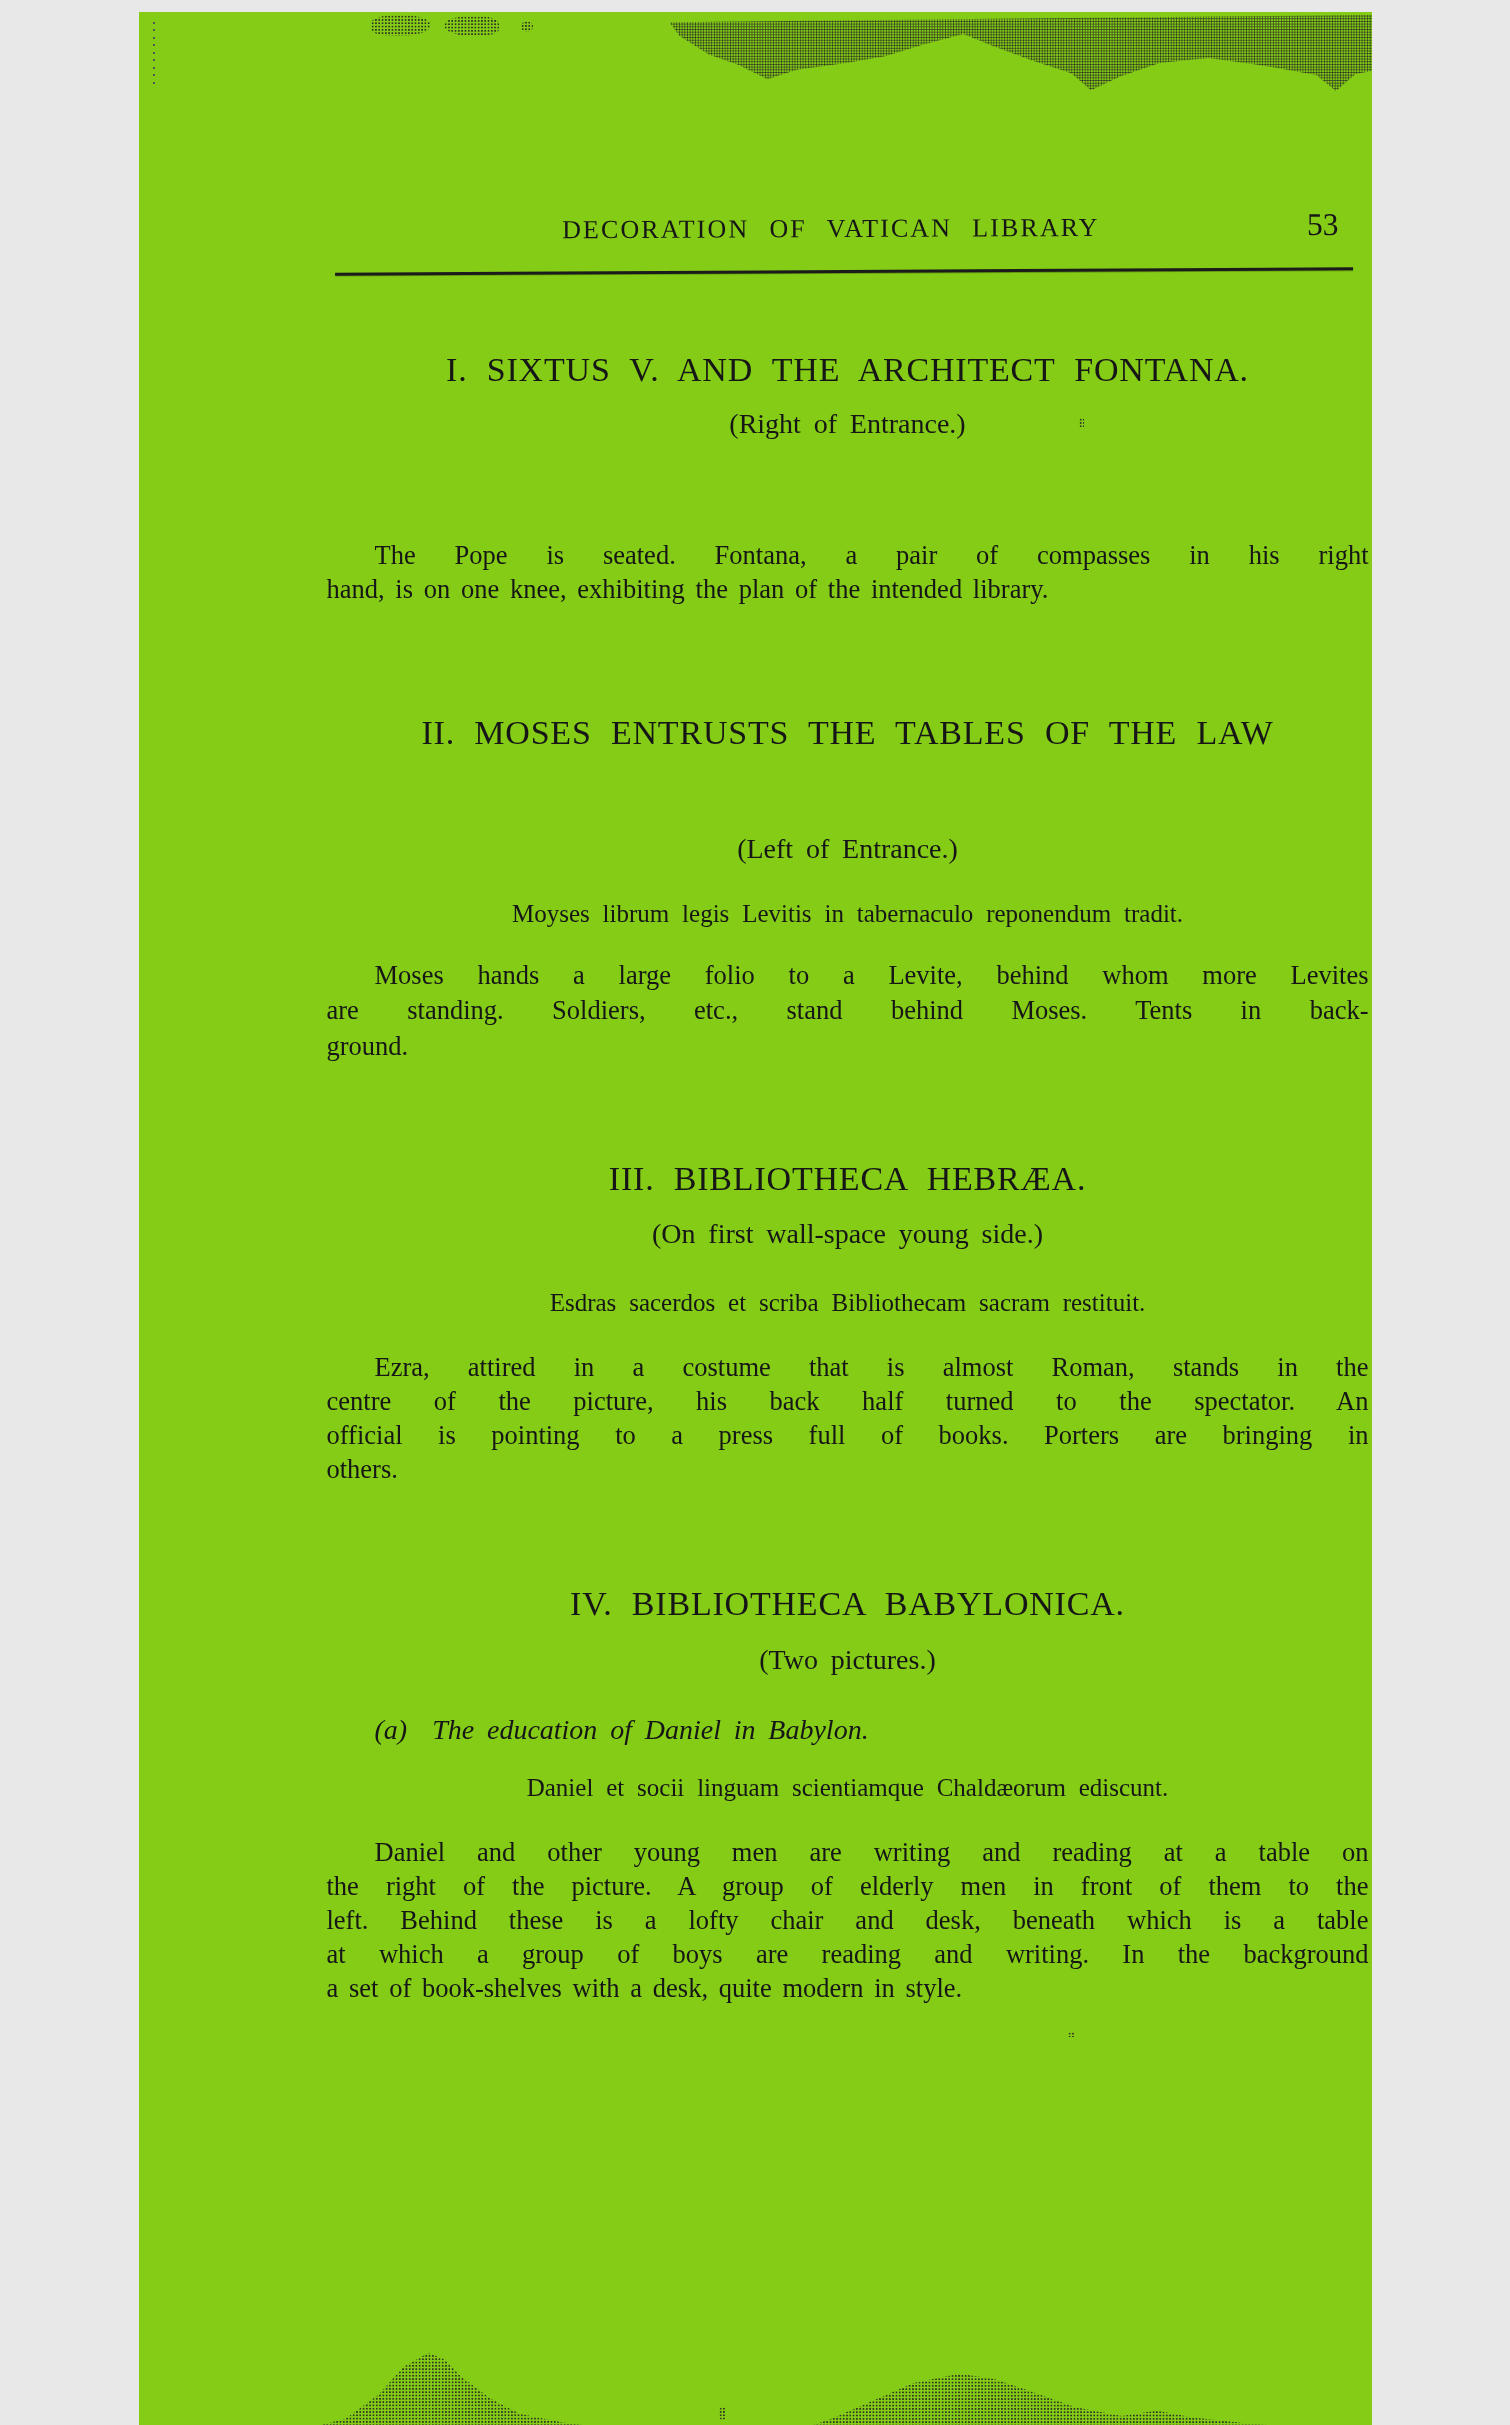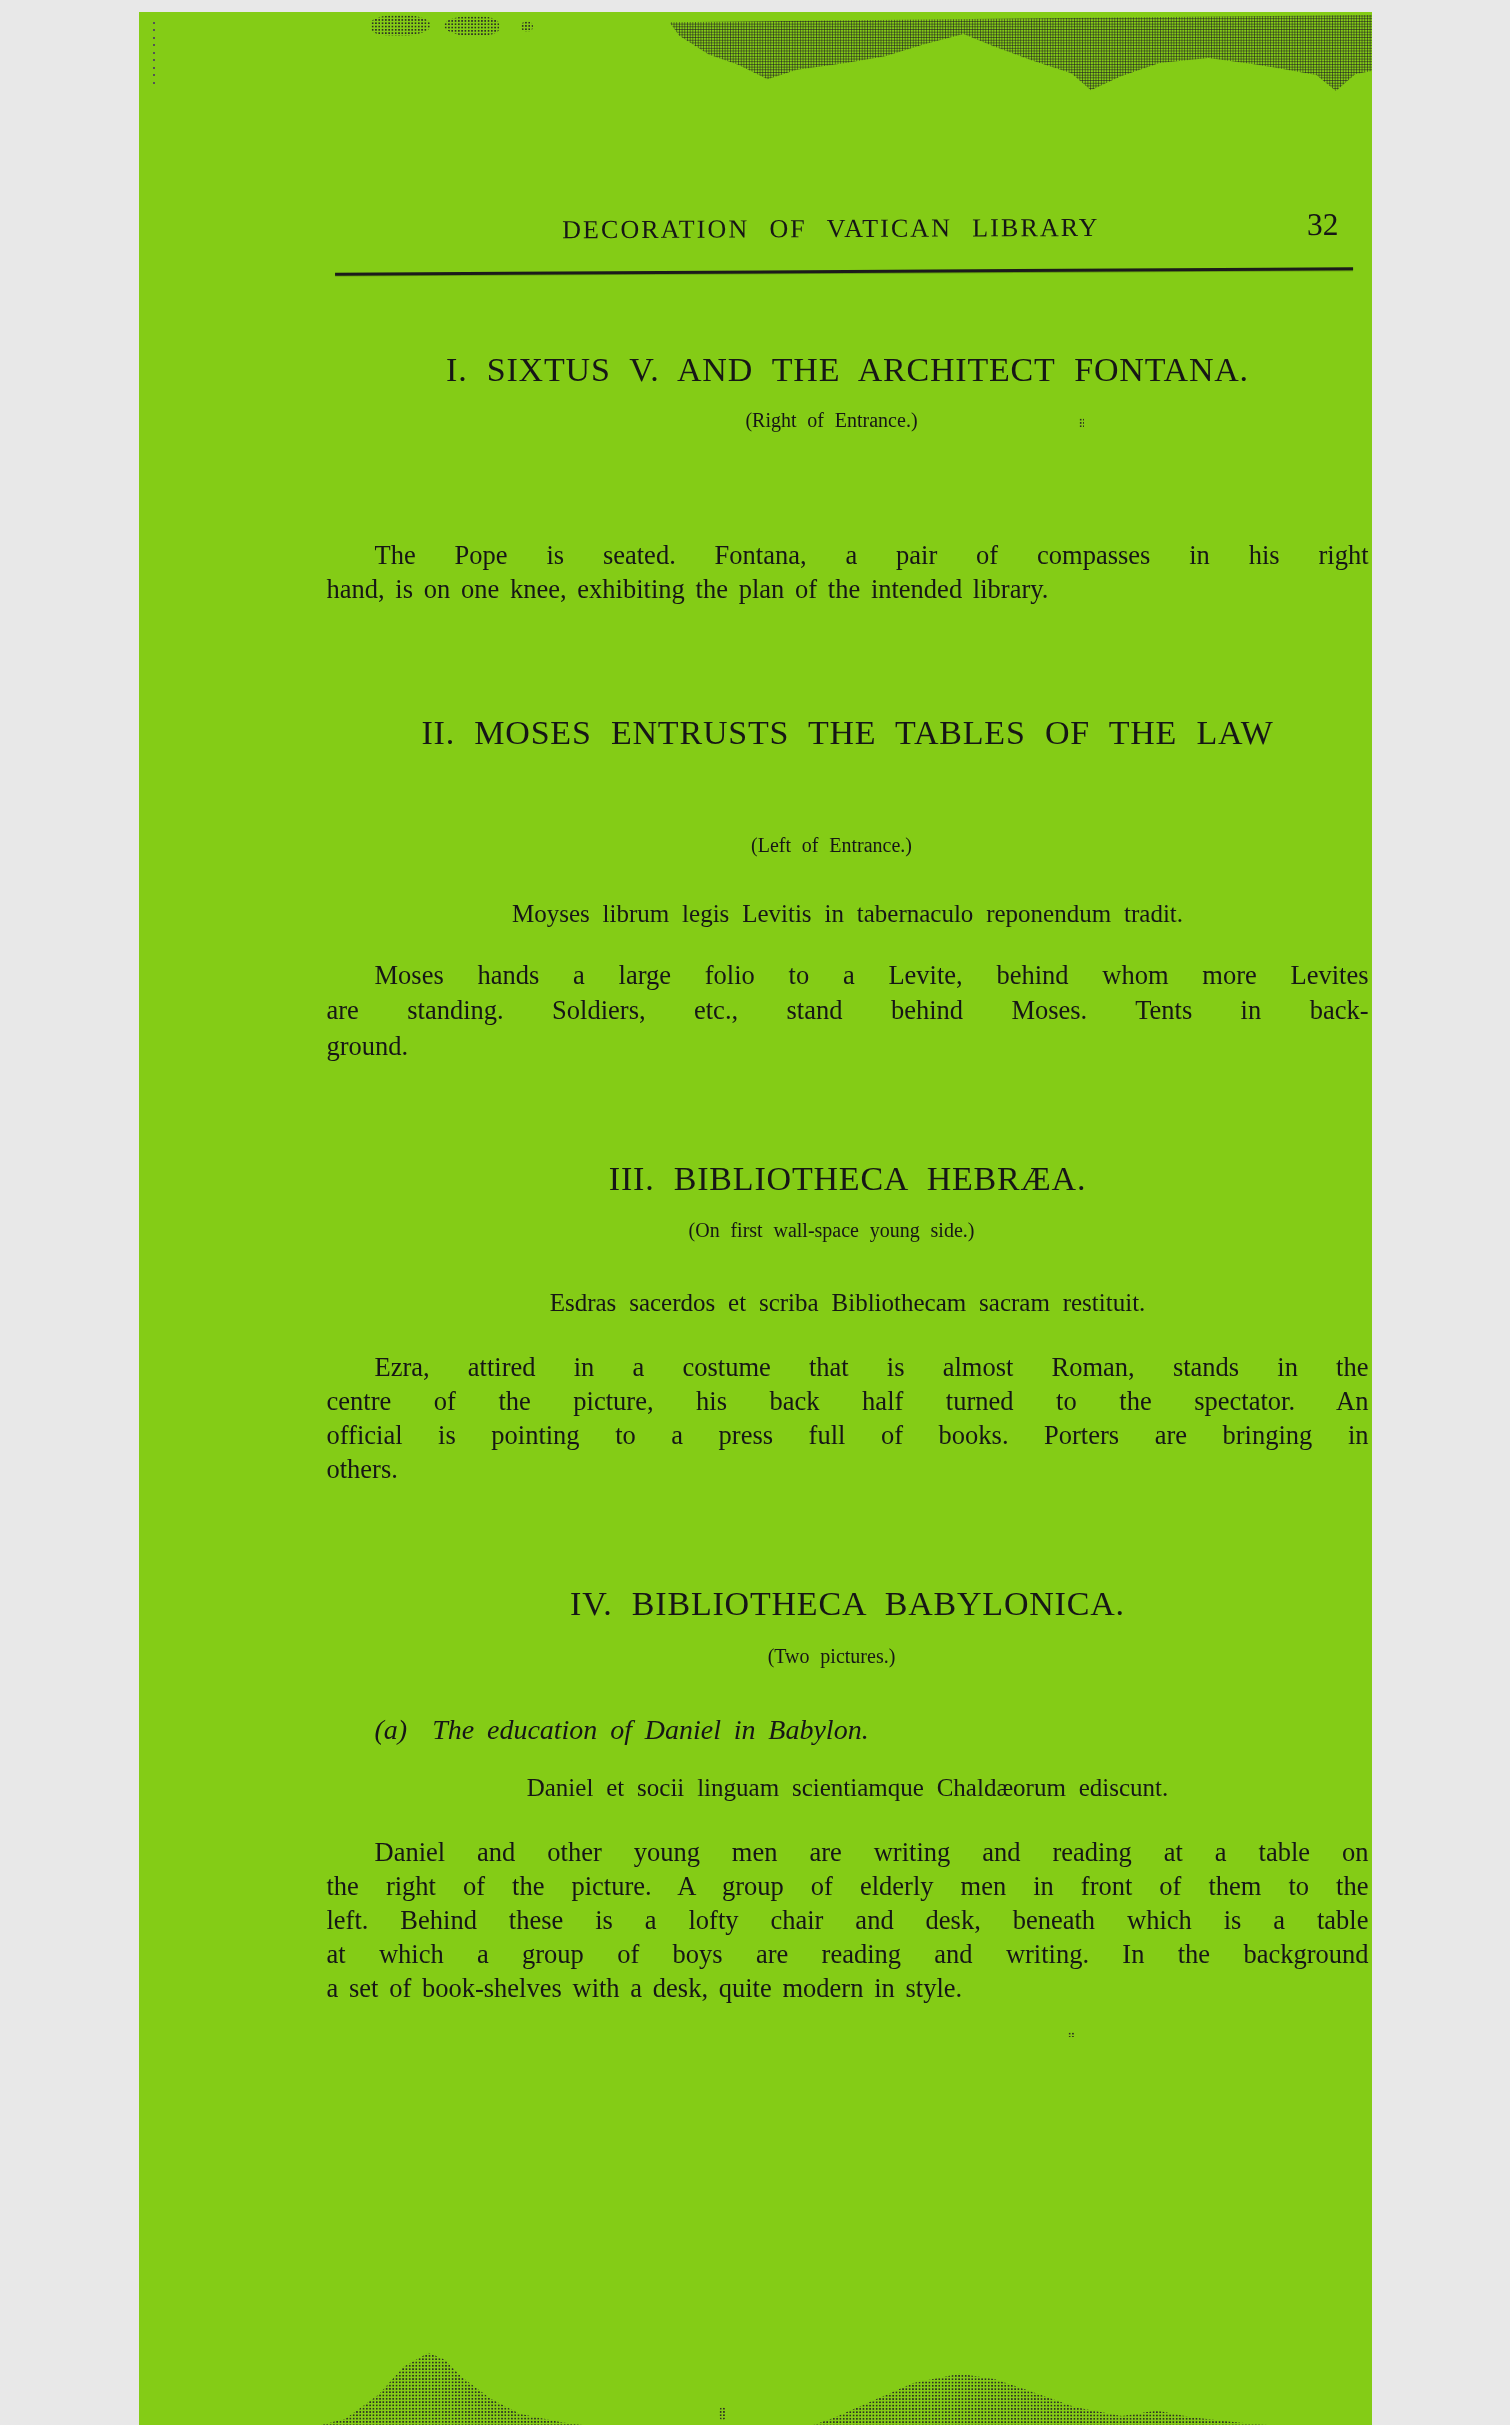--- a/index.html
+++ b/index.html
@@ -64,22 +64,22 @@
     background:#1b1b1b;transform:rotate(-0.05deg);
     box-shadow:0 0.8px 0 rgba(0,0,0,.25);
   }
   
   .sec-heading{
     position:absolute;left:188px;width:1042px;
     text-align:center;font-size:34px;line-height:1.05;
     letter-spacing:0.8px;word-spacing:10px;white-space:nowrap;
   }
   .location-line{
-    position:absolute;left:172px;width:1042px;
-    text-align:center;font-size:20px;line-height:1.1;word-spacing:5.8px;white-space:nowrap;
+    position:absolute;left:188px;width:1042px;
+    text-align:center;font-size:28px;line-height:1.1;word-spacing:5.8px;white-space:nowrap;
   }
   .latin-caption{
     position:absolute;left:188px;width:1042px;
     text-align:center;font-size:25px;line-height:1.1;word-spacing:6.6px;white-space:nowrap;
   }
   .body-line{
     position:absolute;left:188px;width:1042px;
     font-size:26.5px;line-height:33px;word-spacing:4.1px;
     text-align:justify;text-align-last:justify;
   }
@@ -105,21 +105,21 @@
   <div class="halftone mound-2"></div>
   <div class="halftone mound-3"></div>
   <div class="base-dashes"></div>
   <div class="halftone dot-pair"></div>
   <div class="halftone speck-1"></div>
   <div class="halftone speck-2"></div>
   <div class="halftone dense apostrophe-mark"></div>
 
   <div class="header-group">
     <div class="running-title">DECORATION OF VATICAN LIBRARY</div>
-    <div class="page-number">32</div>
+    <div class="page-number">53</div>
     <div class="head-rule"></div>
   </div>
 
   <div class="sec-heading" style="top:340px;">I. SIXTUS V. AND THE ARCHITECT FONTANA.</div>
   <div class="location-line" style="top:397px;">(Right of Entrance.)</div>
   <div class="body-line last" style="top:561px;">hand, is on one knee, exhibiting the plan of the intended library.</div>
   <div class="body-line indent" style="top:527px;">The Pope is seated. Fontana, a pair of compasses in his right</div>
 
   <div class="sec-heading" style="top:703px;">II. MOSES ENTRUSTS THE TABLES OF THE LAW</div>
   <div class="location-line" style="top:822px;">(Left of Entrance.)</div>

